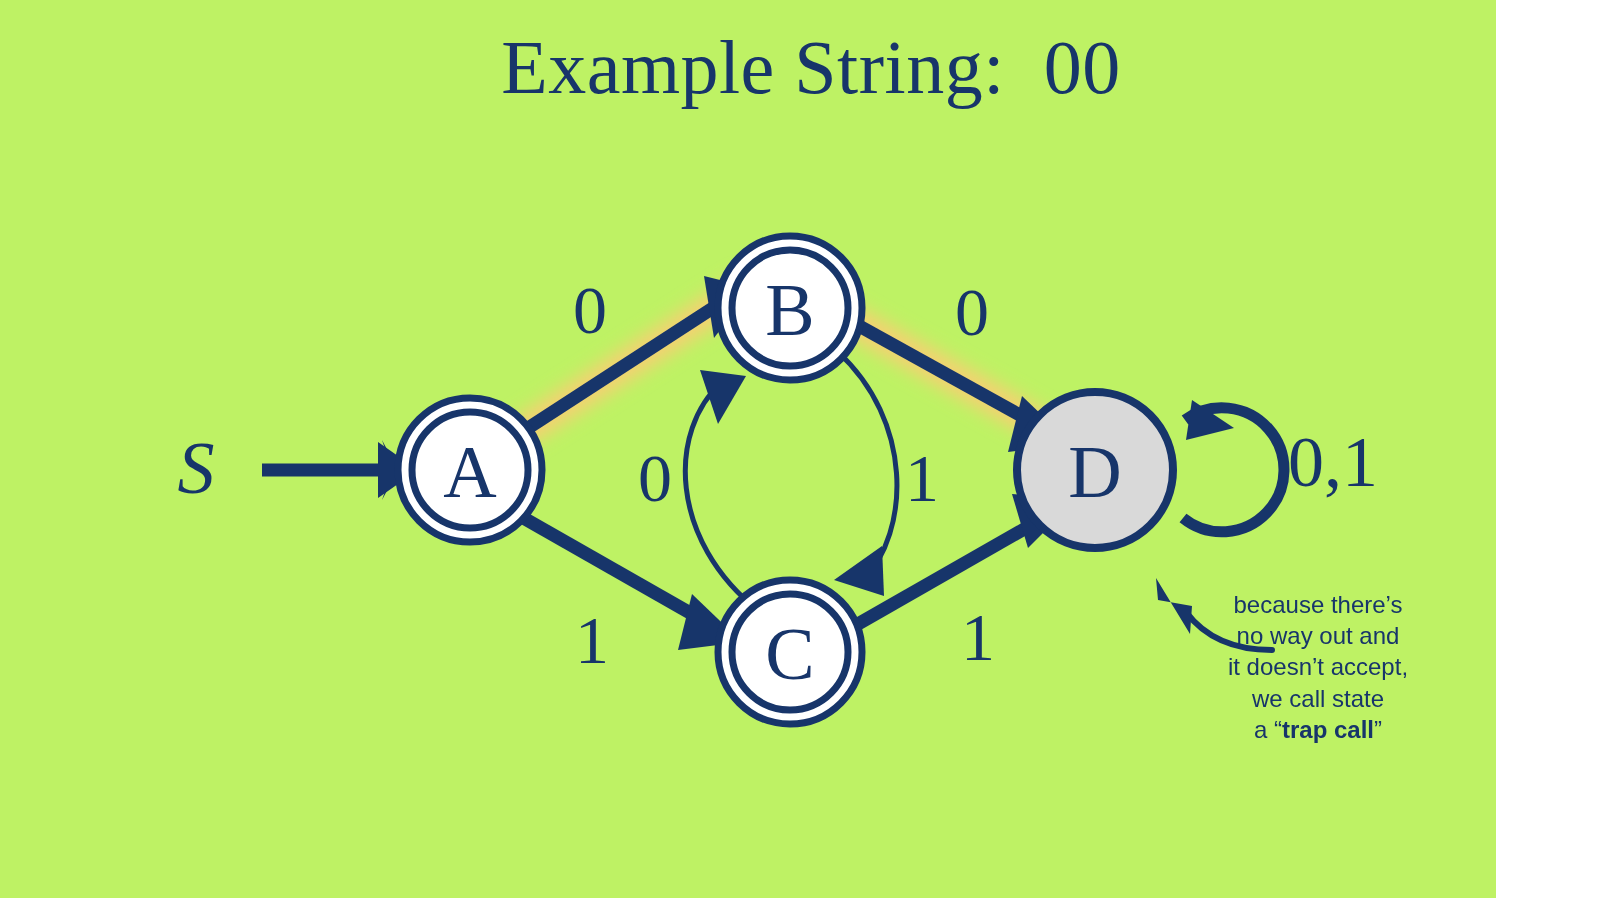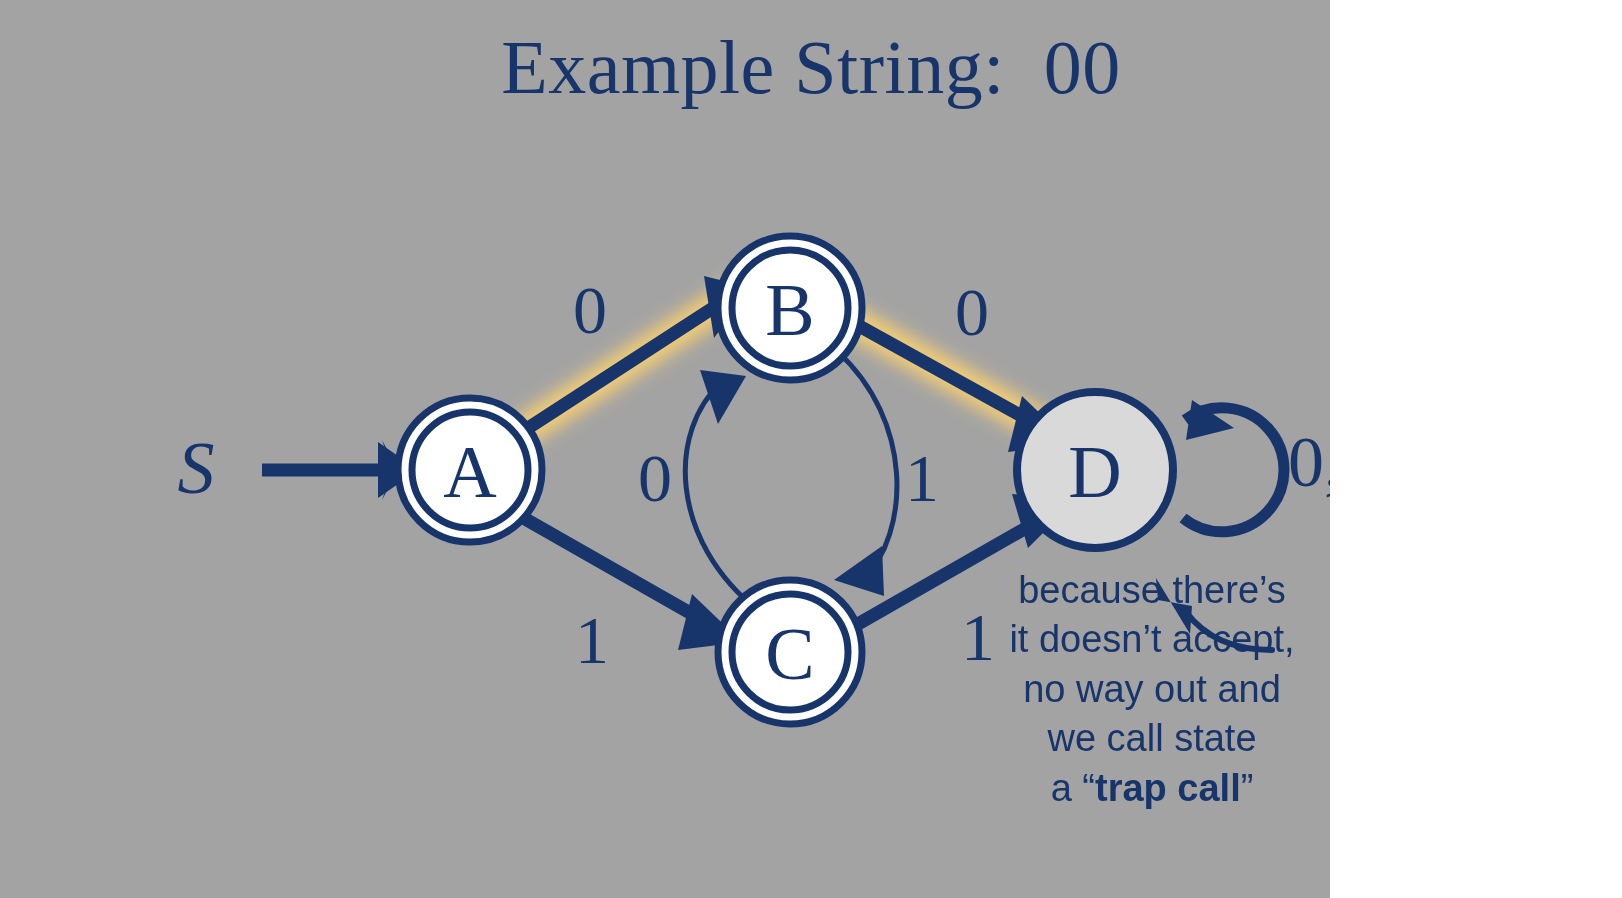--- a/index.html
+++ b/index.html
@@ -5,23 +5,23 @@
   html, body {
     margin: 0;
     padding: 0;
     background: #ffffff;
   }
   body {
     font-family: "Liberation Sans", sans-serif;
   }
   #canvas {
     position: relative;
-    width: 1330px;
+    width: 1496px;
     height: 898px;
-    background: #a3a3a3;
+    background: #bef264;
     overflow: hidden;
   }
   #slide-title {
     position: absolute;
     left: 0;
     top: 26px;
     width: 1622px;
     text-align: center;
     font-family: "Liberation Serif", serif;
     font-size: 76px;
@@ -62,25 +62,25 @@
   .loop-label {
     font-family: "Liberation Serif", serif;
     font-size: 72px;
     fill: #17356a;
     text-anchor: start;
     dominant-baseline: central;
   }
   #annotation {
     position: absolute;
     right: 28px;
-    top: 566px;
+    top: 589px;
     width: 300px;
     text-align: center;
     font-family: "Liberation Sans", sans-serif;
-    font-size: 38px;
+    font-size: 24px;
     line-height: 1.30;
     color: #17356a;
   }
   #annotation .bold { font-weight: bold; }
   .ring-outer, .ring-inner {
     fill: #ffffff;
     stroke: #17356a;
   }
   .ring-outer { stroke-width: 7; }
   .ring-inner { stroke-width: 7; }
@@ -212,19 +212,19 @@
     </g>
 
     <g>
       <path class="edge-callout" d="M 1272 650 C 1232 650 1204 636 1186 612"></path>
       <polygon class="arrowfill" points="1156,578 1190,634 1192,606 1158,600"></polygon>
     </g>
   </svg>
 
   <div id="annotation">
     <div>because there’s</div>
+    <div>no way out and</div>
     <div>it doesn’t accept,</div>
-    <div>no way out and</div>
     <div>we call state</div>
     <div><span>a “</span><span class="bold">trap call</span><span>”</span></div>
   </div>
 
 </div>
 
 </body></html>

